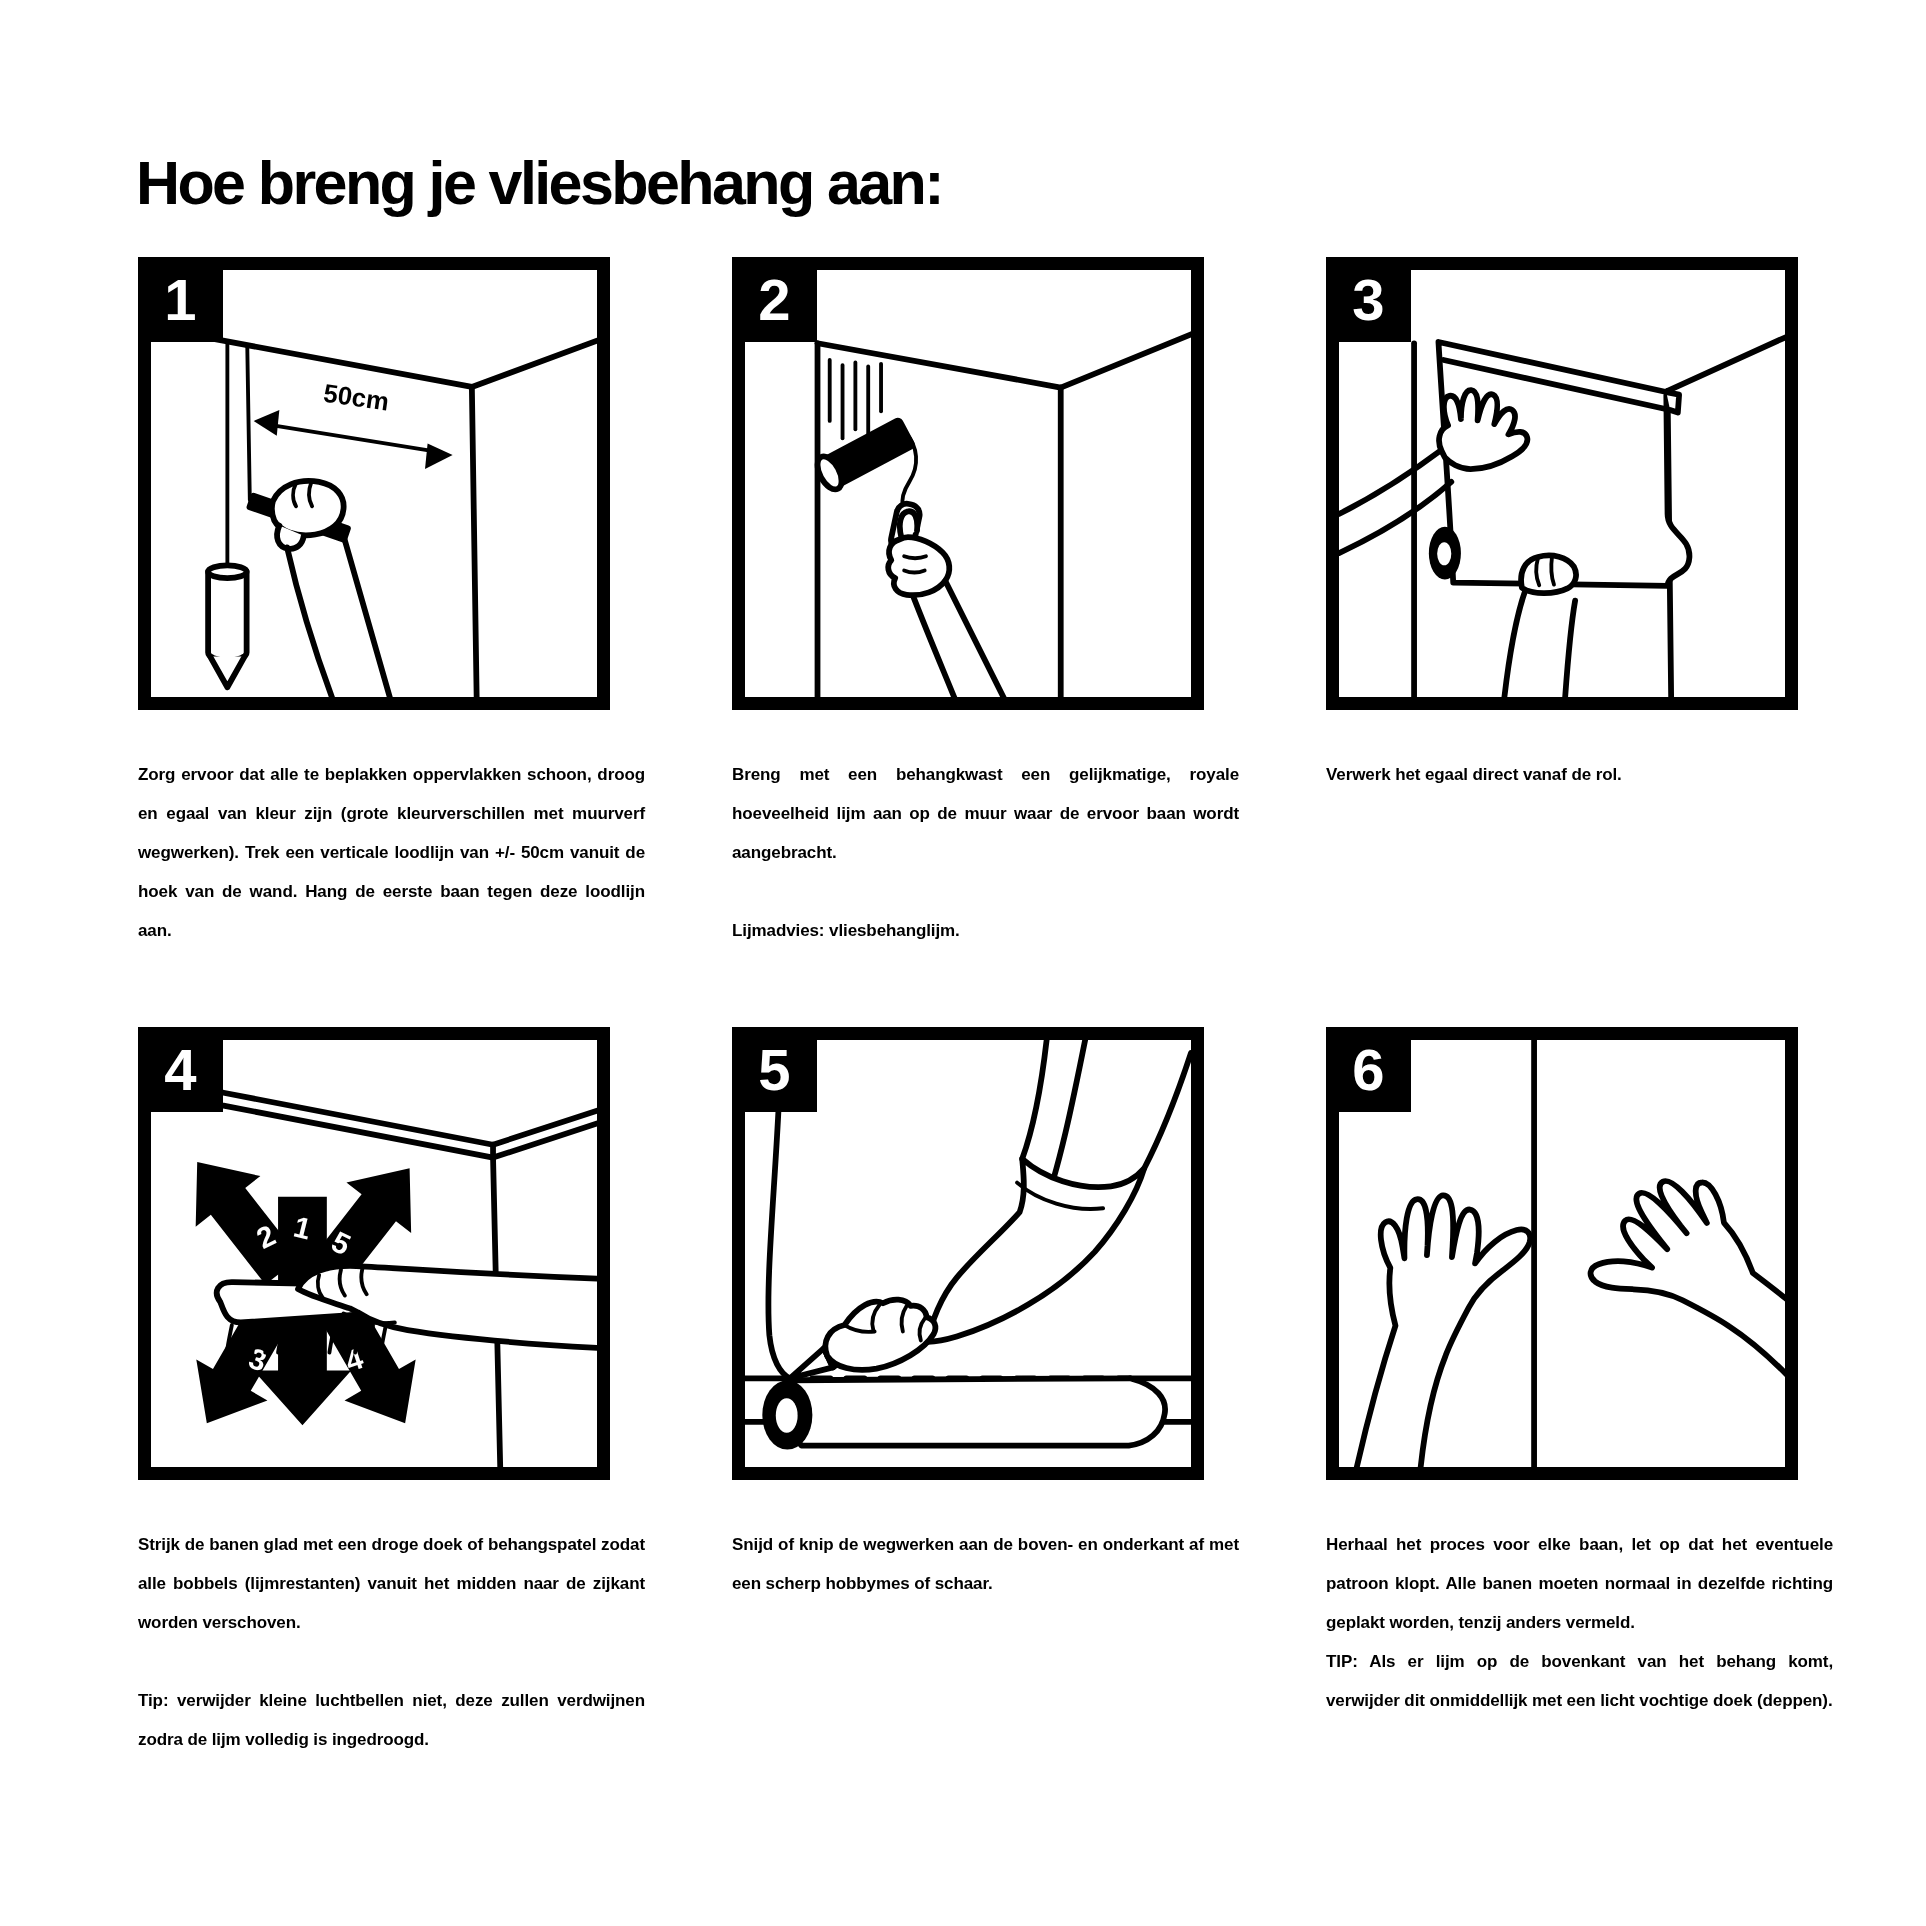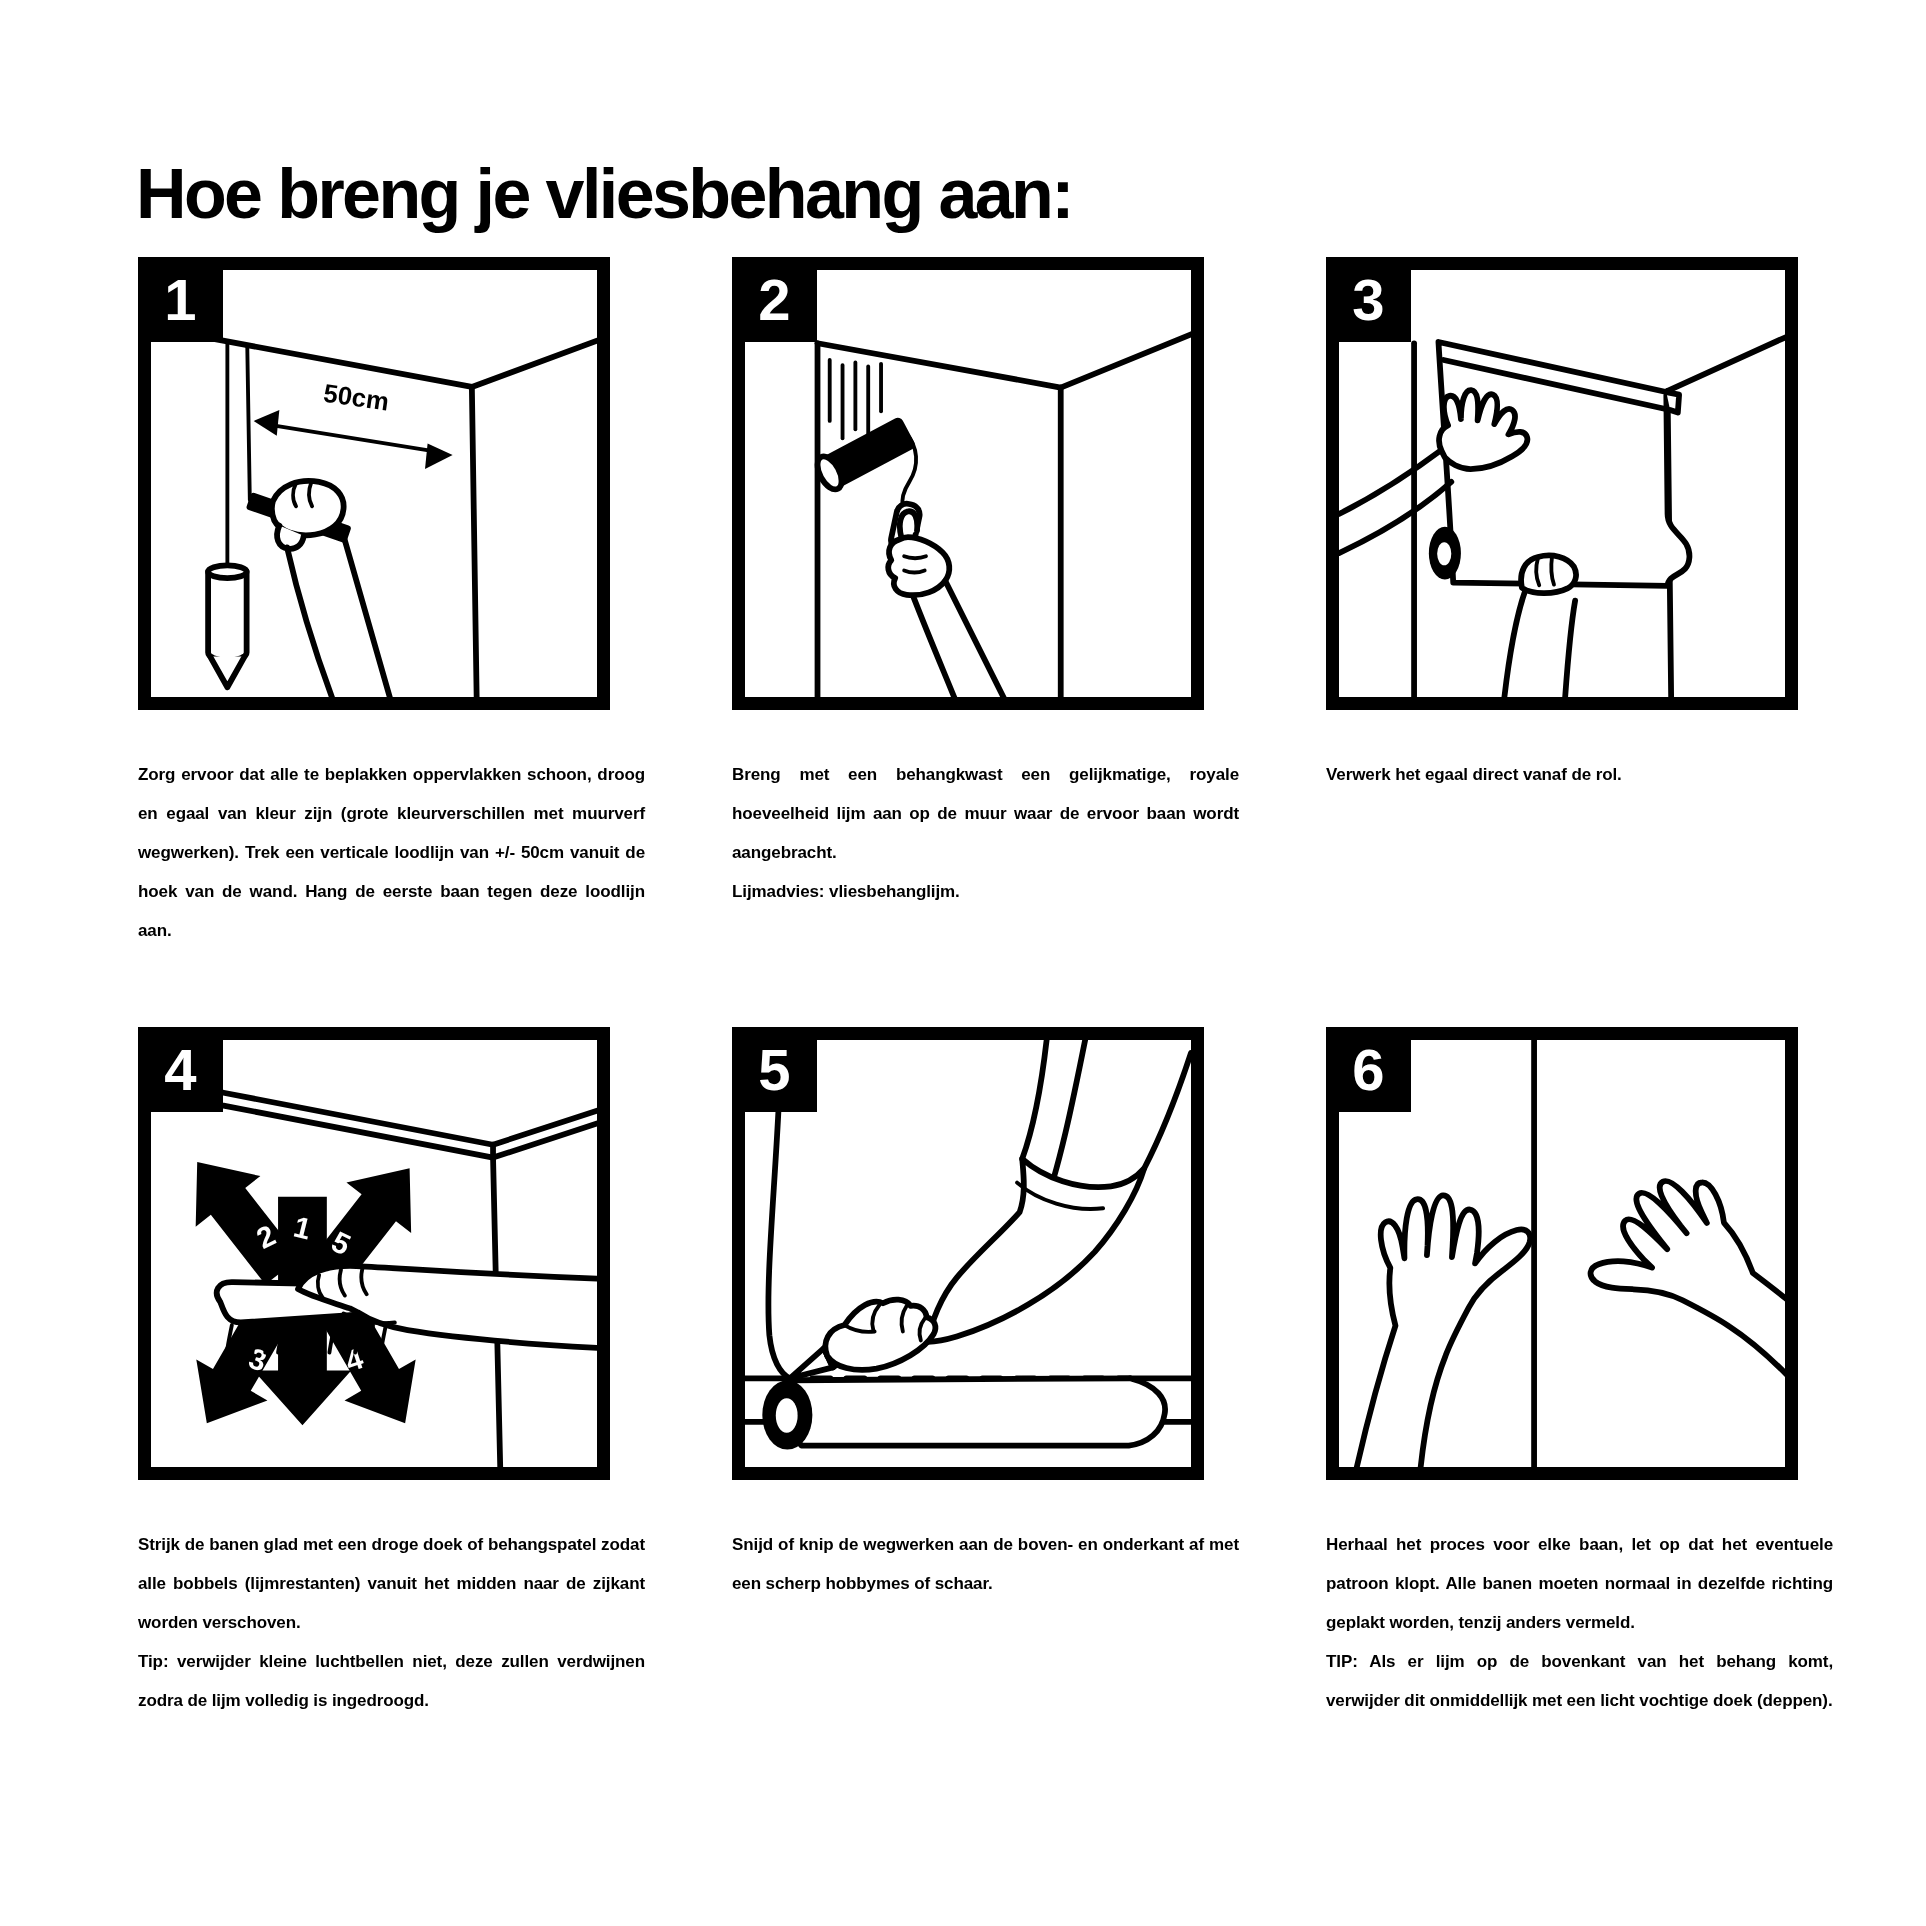--- a/index.html
+++ b/index.html
@@ -1,30 +1,30 @@
 <!DOCTYPE html>
 <html style="font-size:10.3px"><head>
 <meta charset="utf-8">
 <style>
   html,body{margin:0;padding:0;background:#fff;}
   body{width:1926px;height:1926px;overflow:hidden;}
   .sheet{position:relative;width:1926px;height:1926px;background:#fff;color:#000;
          font-family:"Liberation Sans",sans-serif;}
-  .title{position:absolute;left:136px;top:112px;font-size:70px;font-weight:700;
+  .title{position:absolute;left:136px;top:112px;font-size:61px;font-weight:700;
          letter-spacing:-2.6px;line-height:1;white-space:nowrap;}
   .cell{position:absolute;width:472px;}
   .panel{position:relative;width:446px;height:427px;border:13px solid #000;background:#fff;}
   .illu{position:absolute;top:0;left:0;width:446px;height:427px;}
   .badge{position:absolute;top:-13px;left:-13px;width:85px;height:85px;background:#000;
          color:#fff;display:flex;align-items:center;justify-content:center;
          font-size:58px;font-weight:700;z-index:2;}
   .caption{margin-top:45px;width:507px;font-size:17px;line-height:39px;font-weight:700;
            text-align:justify;letter-spacing:-0.1px;}
   .caption p{margin:0;}
-  .caption p.gap{}
+  .caption p.gap{margin-top:39px;}
   
   .illu path,.illu ellipse,.illu circle,.illu rect{fill:none;stroke:#000;stroke-width:9;
         stroke-linecap:round;stroke-linejoin:round;}
   .illu .t6{stroke-width:6;}
   .illu .fb{fill:#000;stroke:none;}
   .illu .fw{fill:#fff;stroke:#000;}
   .illu .nf{fill:#fff;stroke:none;}
   .illu .dash{stroke-dasharray:28 25;}
   .illu text{fill:#fff;stroke:none;font-family:"Liberation Sans",sans-serif;font-weight:700;
         text-anchor:middle;}

